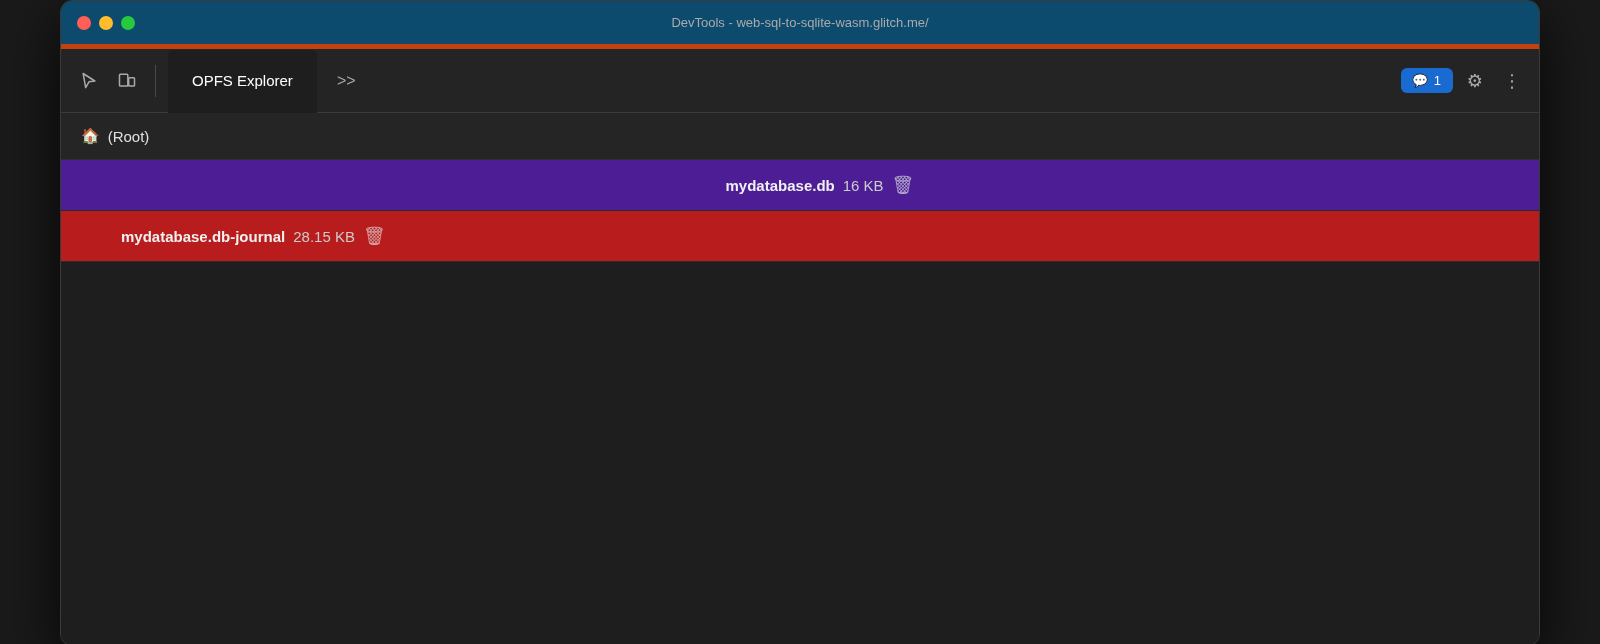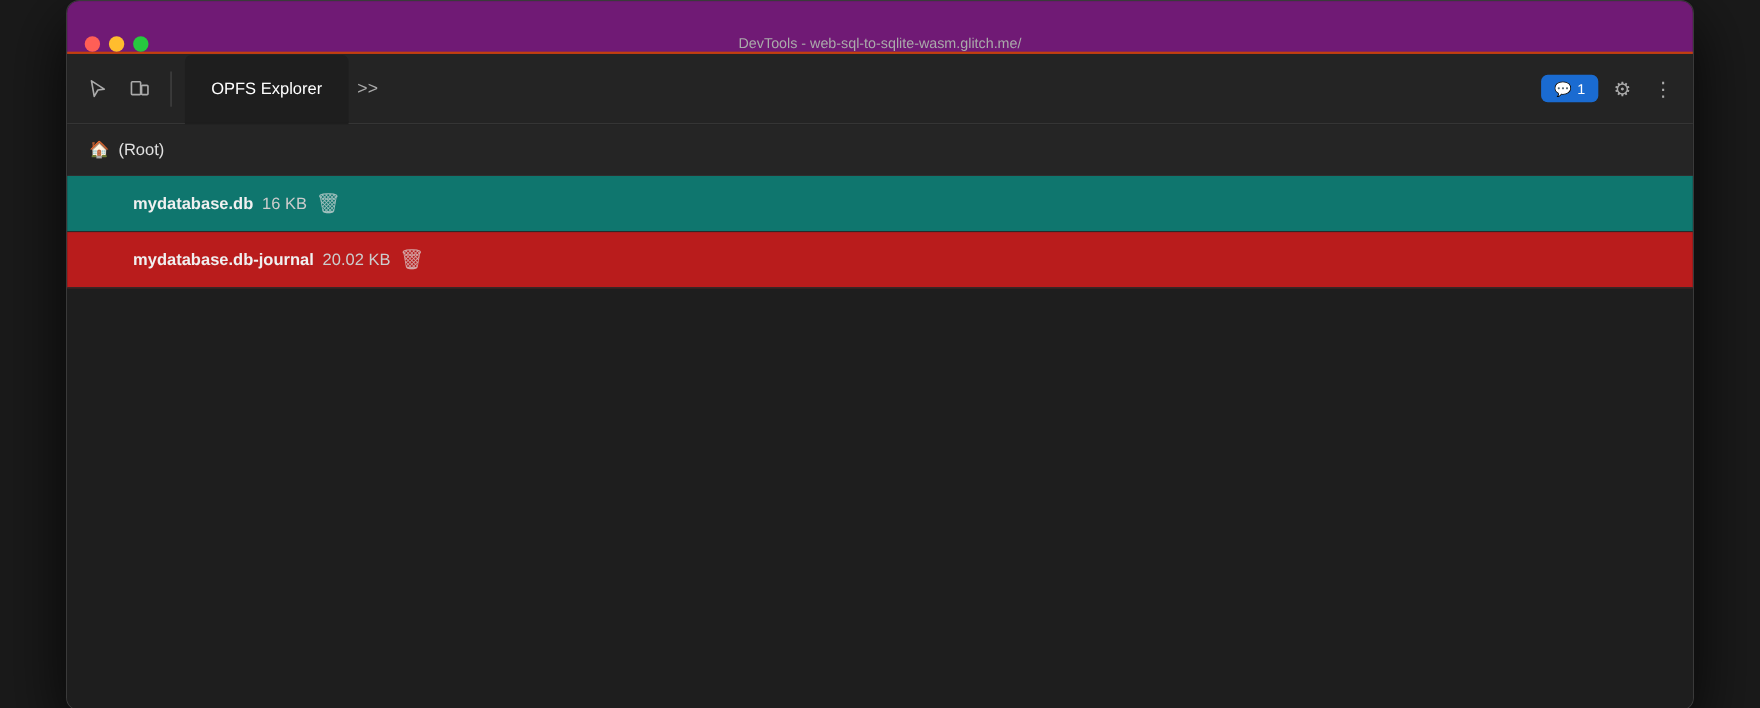--- a/index.html
+++ b/index.html
@@ -13,27 +13,27 @@
     }
     .window {
       width: 1480px;
       background: #1e1e1e;
       border-radius: 12px;
       box-shadow: 0 20px 60px rgba(0,0,0,0.8);
       overflow: hidden;
       border: 1px solid #3a3a3a;
     }
     .title-bar {
-      background: #701a75;
+      background: #0c4a6e;
       height: 48px;
       display: flex;
-      align-items: flex-end;
+      align-items: center;
       justify-content: center;
       position: relative;
-      border-bottom: 2px solid #c2410c;
+      border-bottom: 5px solid #c2410c;
     }
     .traffic-lights {
       position: absolute;
       left: 16px;
       display: flex;
       gap: 8px;
       align-items: center;
     }
     .traffic-light {
       width: 14px;
@@ -73,21 +73,21 @@
       padding: 6px;
       border-radius: 4px;
       display: flex;
       align-items: center;
       justify-content: center;
     }
     .tabs {
       display: flex;
       align-items: stretch;
       height: 100%;
-      gap: 0;
+      gap: 12px;
     }
     .tab {
       display: flex;
       align-items: center;
       padding: 0 24px;
       font-size: 15px;
       color: #ccc;
       cursor: pointer;
       border-bottom: 3px solid transparent;
       white-space: nowrap;
@@ -176,21 +176,22 @@
       padding: 14px 20px 14px 60px;
       border-bottom: 1px solid #2a2a2a;
       color: #e0e0e0;
       font-size: 15px;
       gap: 8px;
     }
     .file-row:nth-child(3) {
       background: #b91c1c;
     }
     .file-row:nth-child(2) {
-      background: #0f766e;
+      background: #4c1d95;
+      justify-content: center;
     }
     .filename {
       font-weight: 600;
       color: #f0f0f0;
     }
     .filesize {
       color: #ccc;
       font-weight: 400;
     }
     .trash-icon {
@@ -266,18 +267,18 @@
       </div>
 
       <div class="file-row">
         <span class="filename">mydatabase.db</span>
         <span class="filesize">16 KB</span>
         <span class="trash-icon">🗑</span>
       </div>
 
       <div class="file-row">
         <span class="filename">mydatabase.db-journal</span>
-        <span class="filesize">20.02 KB</span>
+        <span class="filesize">28.15 KB</span>
         <span class="trash-icon">🗑</span>
       </div>
     </div>
   </div>
 </div>
 
 </body></html>

